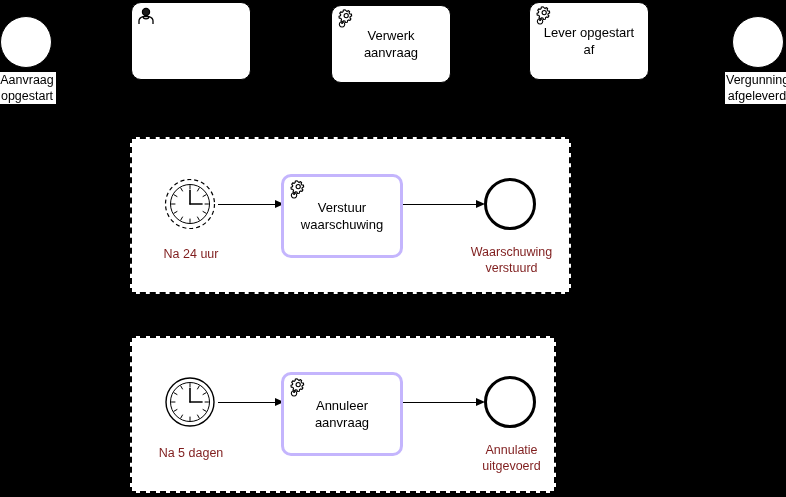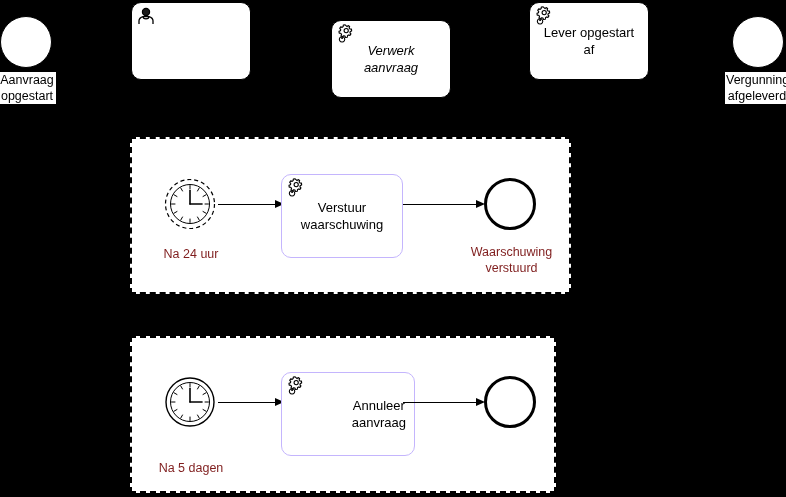--- a/index.html
+++ b/index.html
@@ -60,21 +60,21 @@
   }
   .event-label.plain {
     background: transparent;
     color: #7f1d1d;
   }
 
   
   .task {
     position: absolute;
     background: #ffffff;
-    border: 1px solid #c4b5fd;
+    border: 3px solid #c4b5fd;
     border-radius: 10px;
     box-sizing: border-box;
     display: flex;
     align-items: center;
     justify-content: center;
   }
   .task.top-task {
     border-color: #000000;
     border-width: 1px;
   }
@@ -140,21 +140,21 @@
   <div class="task top-task" style="left:131px; top:2px; width:120px; height:78px;">
     <span class="task-icon">
       <svg viewBox="0 0 20 20" width="20" height="20">
         <path d="M3 18 v-3.2 c0-2.3 2.1-3.6 4.2-4.2 h5.6 c2.1 .6 4.2 1.9 4.2 4.2 V18" fill="#ffffff" stroke="#000000" stroke-width="1.3" stroke-linejoin="round"></path>
         <circle cx="10" cy="6" r="3.6" fill="#1a1a1a" stroke="#000000" stroke-width="1.2"></circle>
         <path d="M7 10.3 c0 1.6 1.4 2.6 3 2.6 s3-1 3-2.6" fill="none" stroke="#000000" stroke-width="1.2"></path>
       </svg>
     </span>
   </div>
 
-  <div class="task top-task" style="left:331px; top:20px; width:120px; height:78px;font-style:italic;">
+  <div class="task top-task" style="left:331px; top:5px; width:120px; height:78px;">
     <span class="task-icon">
       <svg viewBox="0 0 20 20" width="20" height="20">
         <g fill="#ffffff" stroke="#000000" stroke-width="1.1" stroke-linejoin="round">
           <path d="M13.4 3.2 l1.0 -1.1 l1.5 1.0 l-0.5 1.4 l0.8 1.0 l1.5 0.1 l0.2 1.8 l-1.4 0.6 l-0.3 1.2 l1.0 1.1 l-1.0 1.5 l-1.4 -0.5 l-1.0 0.8 l-0.1 1.5 l-1.8 0.2 l-0.6 -1.4 l-1.2 -0.3 l-1.1 1.0 l-1.5 -1.0 l0.5 -1.4 l-0.8 -1.0 l-1.5 -0.1 l-0.2 -1.8 l1.4 -0.6 l0.3 -1.2 l-1.0 -1.1 l1.0 -1.5 l1.4 0.5 l1.0 -0.8 l0.1 -1.5 l1.8 -0.2 z" transform="translate(-2.6,-0.6) scale(1.02)"></path>
           <circle cx="10.2" cy="6.6" r="2.1"></circle>
         </g>
         <g fill="#ffffff" stroke="#000000" stroke-width="1.1" stroke-linejoin="round">
           <path d="M6.0 12.6 a2.7 2.7 0 1 0 0.1 0 z"></path>
           <circle cx="6.1" cy="14.0" r="1.1" fill="#000000" stroke="none"></circle>
         </g>
@@ -256,41 +256,43 @@
           <line x1="16.8" y1="42" x2="18.5" y2="39"></line>
           <line x1="10" y1="35.2" x2="13" y2="33.5"></line>
           <line x1="7.5" y1="26" x2="11" y2="26"></line>
           <line x1="10" y1="16.8" x2="13" y2="18.5"></line>
           <line x1="16.8" y1="10" x2="18.5" y2="13"></line>
         </g>
         <line x1="26" y1="26" x2="26" y2="12.5" stroke="#000000" stroke-width="1.6" stroke-linecap="round"></line>
         <line x1="26" y1="26" x2="38" y2="26" stroke="#000000" stroke-width="1.6" stroke-linecap="round"></line>
       </svg>
     </div>
-    <div class="event-label plain" style="left:0px; top:122px; width:116px;">Na 5 dagen</div>
+    <div class="event-label plain" style="left:0px; top:107px; width:116px;">Na 5 dagen</div>
 
     <div class="connector" style="left:86px; top:64px; width:58px;"></div>
     <div class="arrowhead" style="left:143px; top:60px;"></div>
 
-    <div class="task" style="left:149px; top:34px; width:134px; height:84px;justify-content:flex-end;">
+    <div class="task" style="left:149px; top:34px; width:122px; height:84px;">
       <span class="task-icon">
         <svg viewBox="0 0 20 20" width="20" height="20">
           <g fill="#ffffff" stroke="#000000" stroke-width="1.1" stroke-linejoin="round">
             <path d="M13.4 3.2 l1.0 -1.1 l1.5 1.0 l-0.5 1.4 l0.8 1.0 l1.5 0.1 l0.2 1.8 l-1.4 0.6 l-0.3 1.2 l1.0 1.1 l-1.0 1.5 l-1.4 -0.5 l-1.0 0.8 l-0.1 1.5 l-1.8 0.2 l-0.6 -1.4 l-1.2 -0.3 l-1.1 1.0 l-1.5 -1.0 l0.5 -1.4 l-0.8 -1.0 l-1.5 -0.1 l-0.2 -1.8 l1.4 -0.6 l0.3 -1.2 l-1.0 -1.1 l1.0 -1.5 l1.4 0.5 l1.0 -0.8 l0.1 -1.5 l1.8 -0.2 z" transform="translate(-2.6,-0.6) scale(1.02)"></path>
             <circle cx="10.2" cy="6.6" r="2.1"></circle>
           </g>
           <g fill="#ffffff" stroke="#000000" stroke-width="1.1" stroke-linejoin="round">
             <path d="M6.0 12.6 a2.7 2.7 0 1 0 0.1 0 z"></path>
             <circle cx="6.1" cy="14.0" r="1.1" fill="#000000" stroke="none"></circle>
           </g>
         </svg>
       </span>
       <span class="task-label">Annuleer
 aanvraag</span>
     </div>
 
     <div class="connector" style="left:271px; top:64px; width:74px;"></div>
     <div class="arrowhead" style="left:344px; top:60px;"></div>
 
     <div class="event-circle end-event" style="left:352px; top:38px;"></div>
+    <div class="event-label plain" style="left:325px; top:104px; width:107px;">Annulatie
+uitgevoerd</div>
   </div>
 
 </div>
 
 </body></html>

